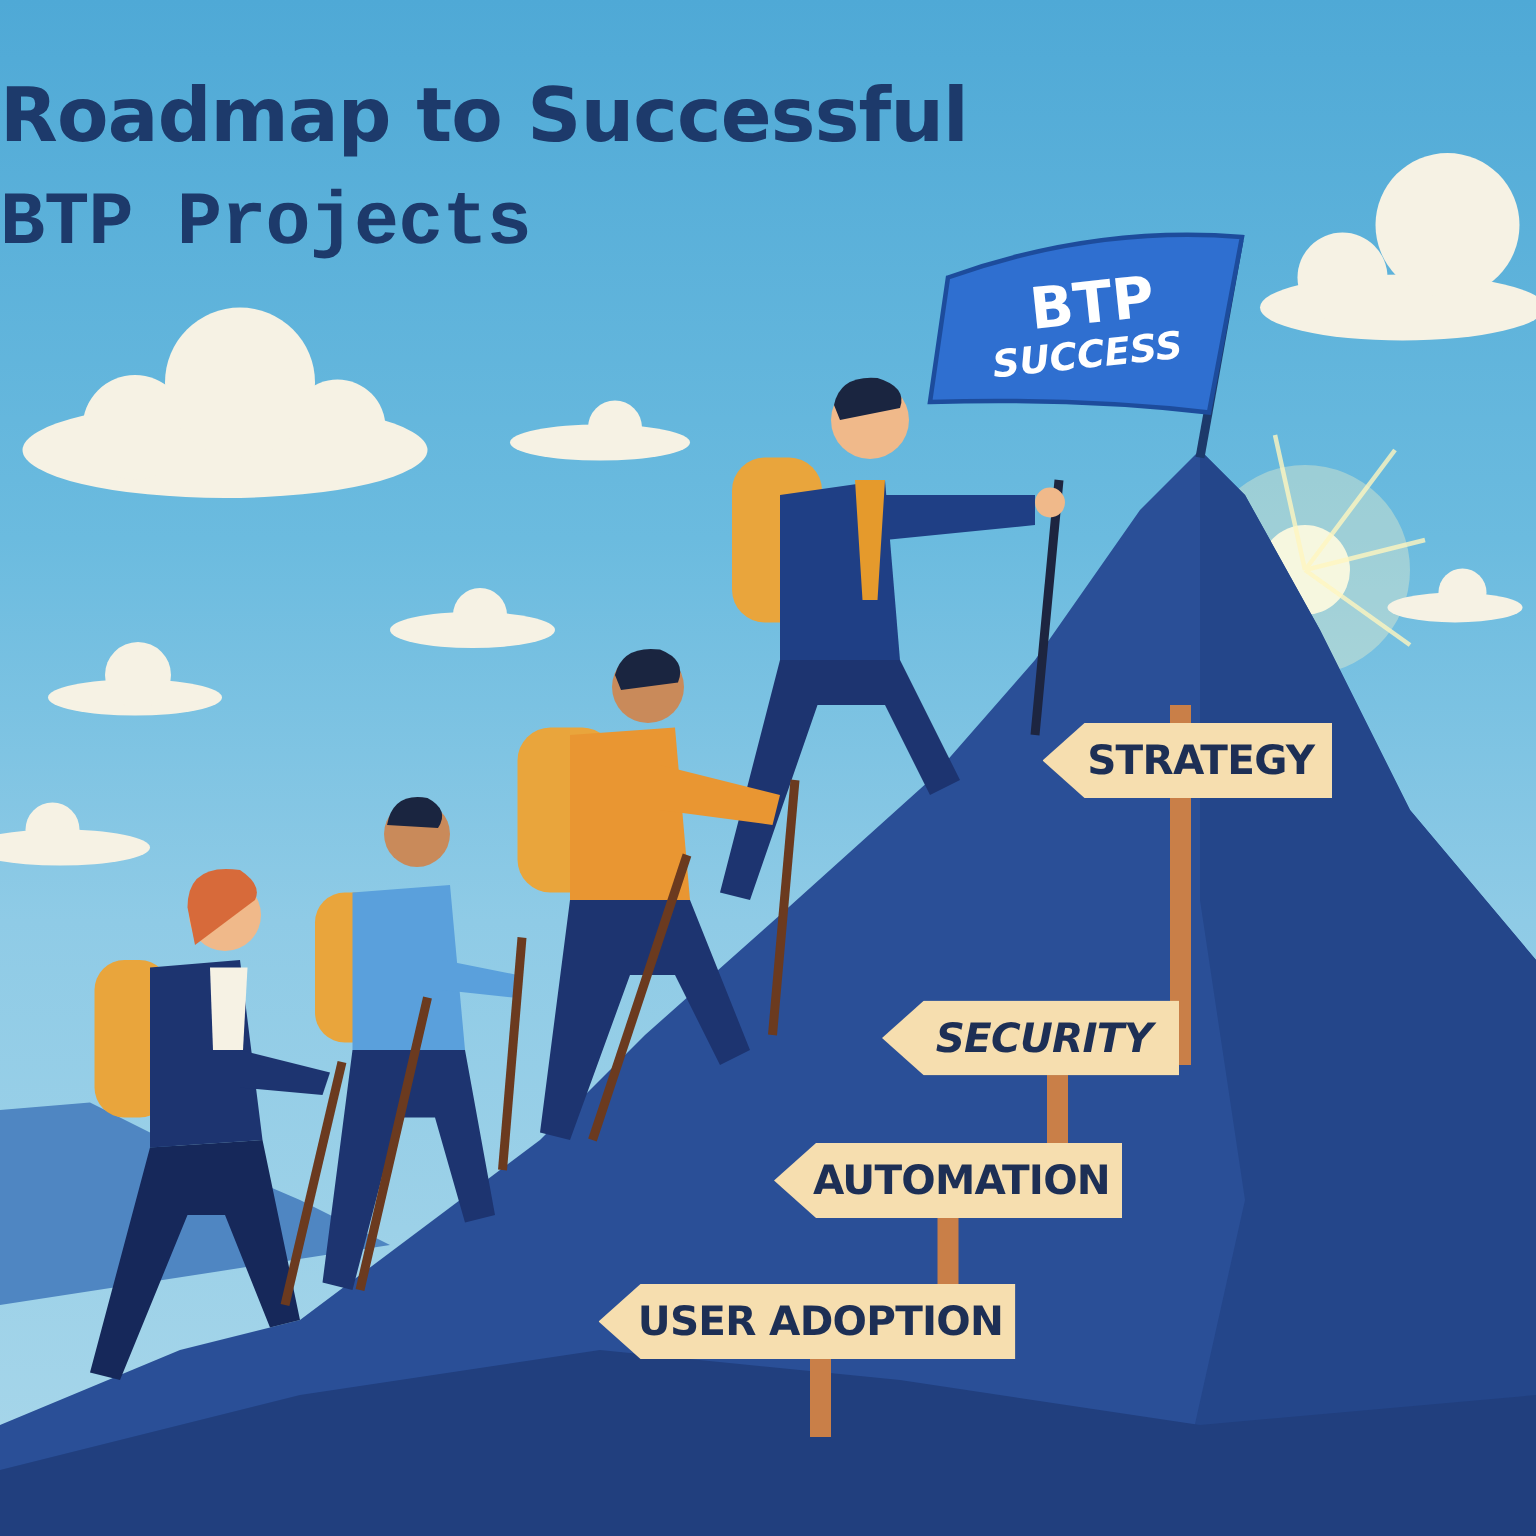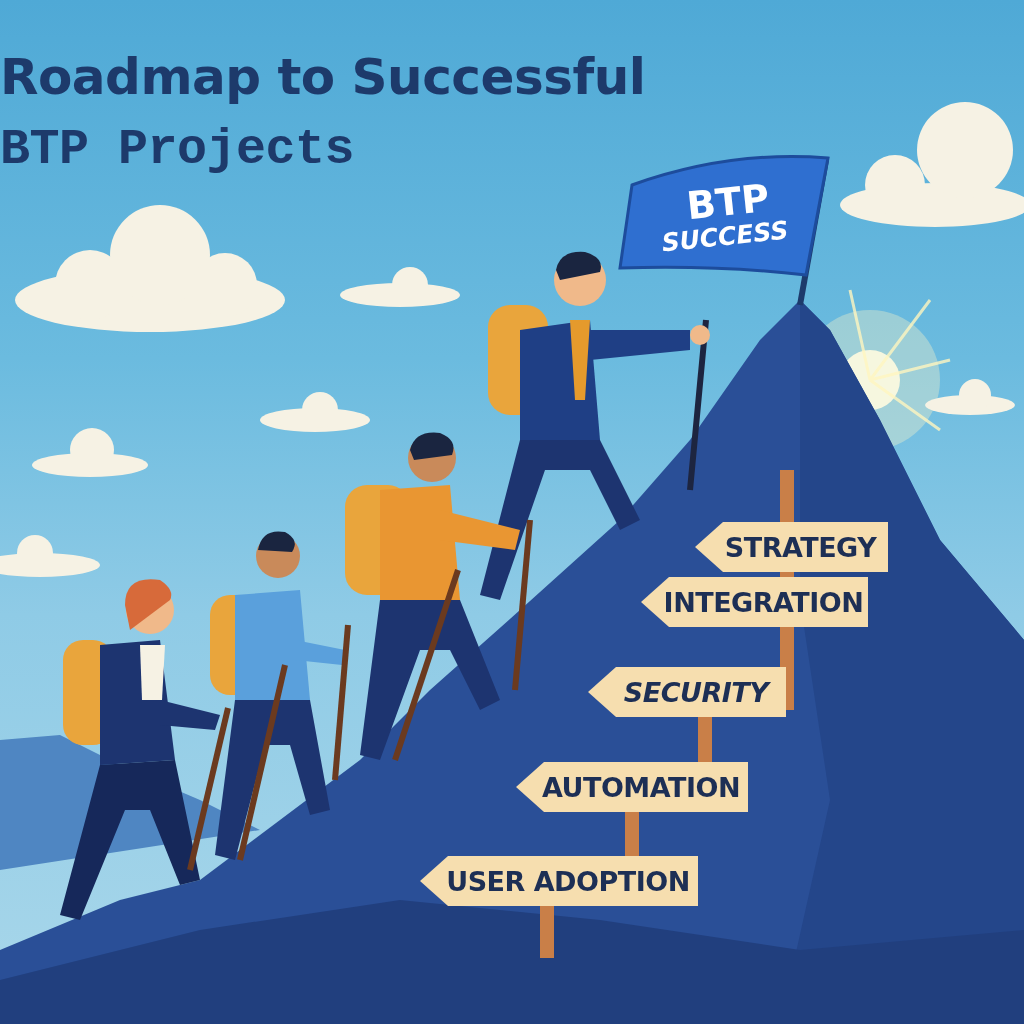--- a/index.html
+++ b/index.html
@@ -129,18 +129,17 @@
       <line x1="228" y1="708" x2="190" y2="870" stroke="#6b3a1f" stroke-width="6"></line>
     </g>
   </svg>
 
   <div class="title l1">Roadmap to Successful</div>
   <div class="title l2">BTP Projects</div>
 
   <div class="flag-text t1">BTP</div>
   <div class="flag-text t2">SUCCESS</div>
 
-  <div class="sign" style="left:695px; top:482px; width:193px;margin-top:40px;">STRATEGY</div>
-  <div class="sign" style="left:641px; top:577px; width:227px;">INTEGRATION</div>
+  <div class="sign" style="left:695px; top:482px; width:193px;">STRATEGY</div>
   <div class="sign" style="left:588px; top:667px; width:198px;font-style:italic;">SECURITY</div>
   <div class="sign" style="left:516px; top:762px; width:232px;">AUTOMATION</div>
-  <div class="sign" style="left:420px; top:856px; width:278px;text-align:right;">USER ADOPTION</div>
+  <div class="sign" style="left:399px; top:856px; width:278px;text-align:right;">USER ADOPTION</div>
 </div>
 
 </body></html>

